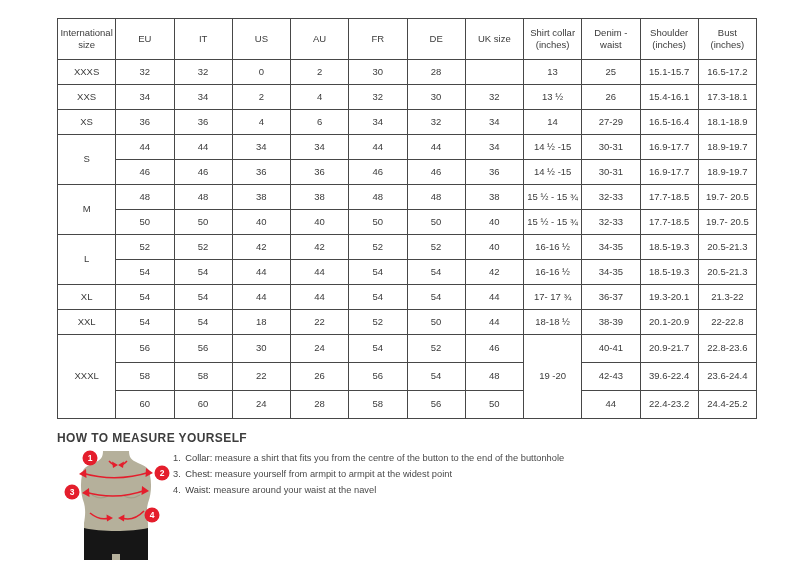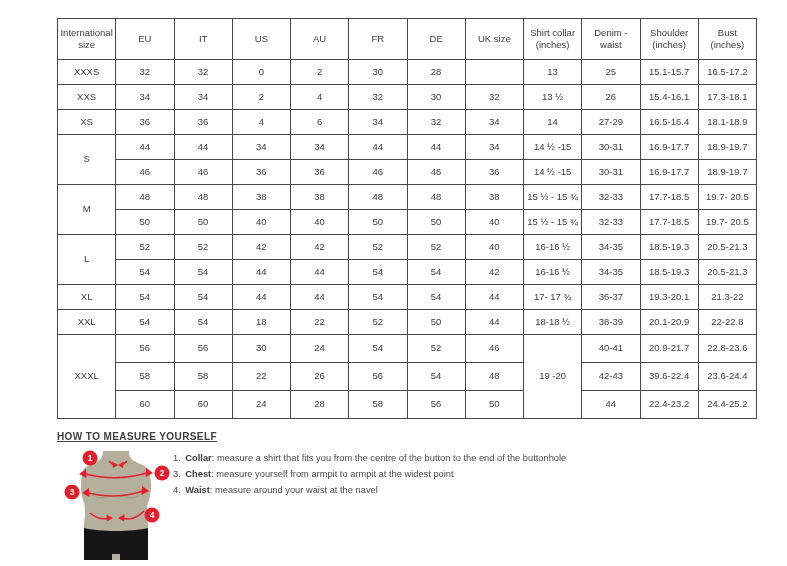--- a/index.html
+++ b/index.html
@@ -18,26 +18,26 @@
     text-align:center;vertical-align:middle;
     padding:0 2px;line-height:1.3;
     overflow:hidden;
   }
   .size-table th{height:40px;}
   .size-table td{height:24px;}
   .size-table tr.tall td{height:27px;}
   
   .measure-title{
     position:absolute;left:57px;top:431px;
-    font-size:10px;font-weight:700;color:#3d3d3d;letter-spacing:.4px;text-decoration:underline;
+    font-size:12px;font-weight:700;color:#3d3d3d;letter-spacing:.4px;
   }
   .figure-wrap{position:absolute;left:60px;top:449px;width:116px;height:114px;}
   .steps{position:absolute;left:173px;top:450px;width:560px;}
   .step{font-size:9.3px;line-height:16px;color:#4a4a4a;white-space:nowrap;}
-  .step b{color:#3b3b3b;font-weight:700;}
+  .step b{color:#3b3b3b;font-weight:400;}
   .step .num{margin-right:2px;}
 </style>
 </head>
 <body>
 
 <table class="size-table">
     <thead>
       <tr>
         <th>International size</th>
         <th>EU</th>

